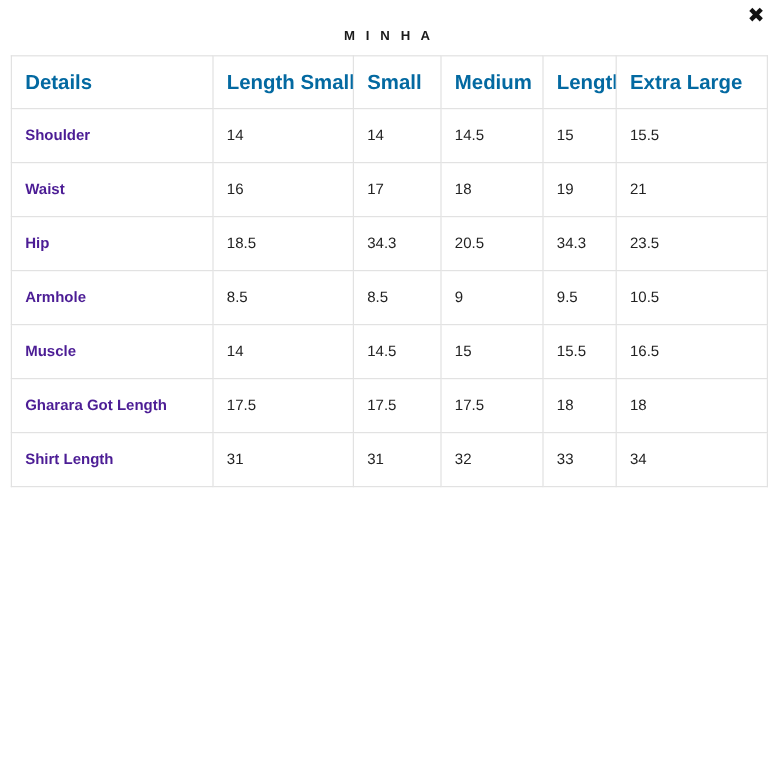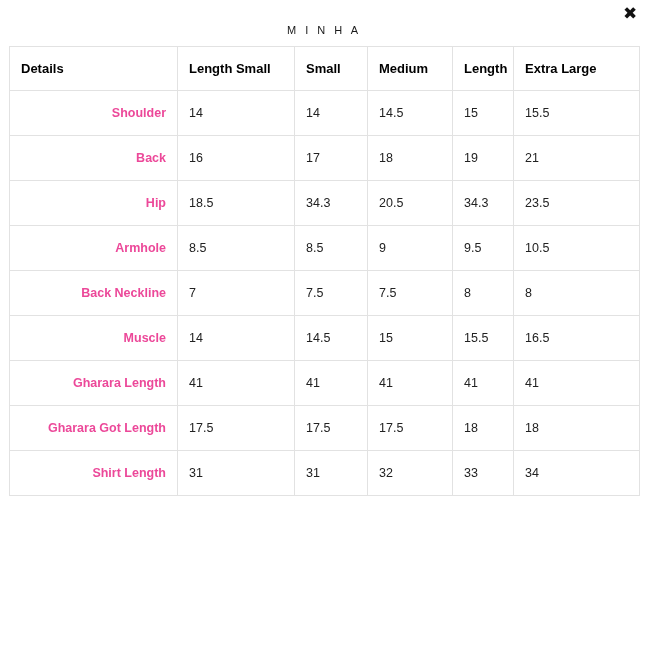--- a/index.html
+++ b/index.html
@@ -27,21 +27,21 @@
     font-size: 17px;
     line-height: 1;
     color: #111;
     cursor: pointer;
     font-weight: bold;
     font-family: "DejaVu Sans", sans-serif;
   }
   .title {
     text-align: center;
     font-size: 11px;
-    font-weight: normal;
+    font-weight: bold;
     letter-spacing: 3px;
     color: #1a1a1a;
     padding-top: 24px;
     padding-bottom: 10px;
   }
   .table-wrap {
     padding: 0 9px;
     box-sizing: border-box;
     width: 648px;
   }
@@ -57,28 +57,27 @@
     text-align: left;
     vertical-align: middle;
     padding: 0 11px;
     height: 45px;
     box-sizing: border-box;
     overflow: hidden;
     white-space: nowrap;
   }
   table.size-chart thead th {
     font-weight: bold;
-    font-size: 13px;
-    color: #000000;
+    font-size: 17px;
+    color: #0369a1;
     height: 44px;
   }
   table.size-chart tbody td:first-child {
     font-weight: bold;
-    color: #ec4899;
-    text-align: right;
+    color: #4c1d95;
   }
   table.size-chart tbody td {
     font-weight: normal;
     color: #222;
   }
   col.c0 { width: 168px; }
   col.c1 { width: 117px; }
   col.c2 { width: 73px; }
   col.c3 { width: 85px; }
   col.c4 { width: 61px; }
@@ -114,21 +113,21 @@
     <tbody>
       <tr>
         <td>Shoulder</td>
         <td>14</td>
         <td>14</td>
         <td>14.5</td>
         <td>15</td>
         <td>15.5</td>
       </tr>
       <tr>
-        <td>Back</td>
+        <td>Waist</td>
         <td>16</td>
         <td>17</td>
         <td>18</td>
         <td>19</td>
         <td>21</td>
       </tr>
       <tr>
         <td>Hip</td>
         <td>18.5</td>
         <td>34.3</td>
@@ -138,42 +137,26 @@
       </tr>
       <tr>
         <td>Armhole</td>
         <td>8.5</td>
         <td>8.5</td>
         <td>9</td>
         <td>9.5</td>
         <td>10.5</td>
       </tr>
       <tr>
-        <td>Back Neckline</td>
-        <td>7</td>
-        <td>7.5</td>
-        <td>7.5</td>
-        <td>8</td>
-        <td>8</td>
-      </tr>
-      <tr>
         <td>Muscle</td>
         <td>14</td>
         <td>14.5</td>
         <td>15</td>
         <td>15.5</td>
         <td>16.5</td>
-      </tr>
-      <tr>
-        <td>Gharara Length</td>
-        <td>41</td>
-        <td>41</td>
-        <td>41</td>
-        <td>41</td>
-        <td>41</td>
       </tr>
       <tr>
         <td>Gharara Got Length</td>
         <td>17.5</td>
         <td>17.5</td>
         <td>17.5</td>
         <td>18</td>
         <td>18</td>
       </tr>
       <tr>

